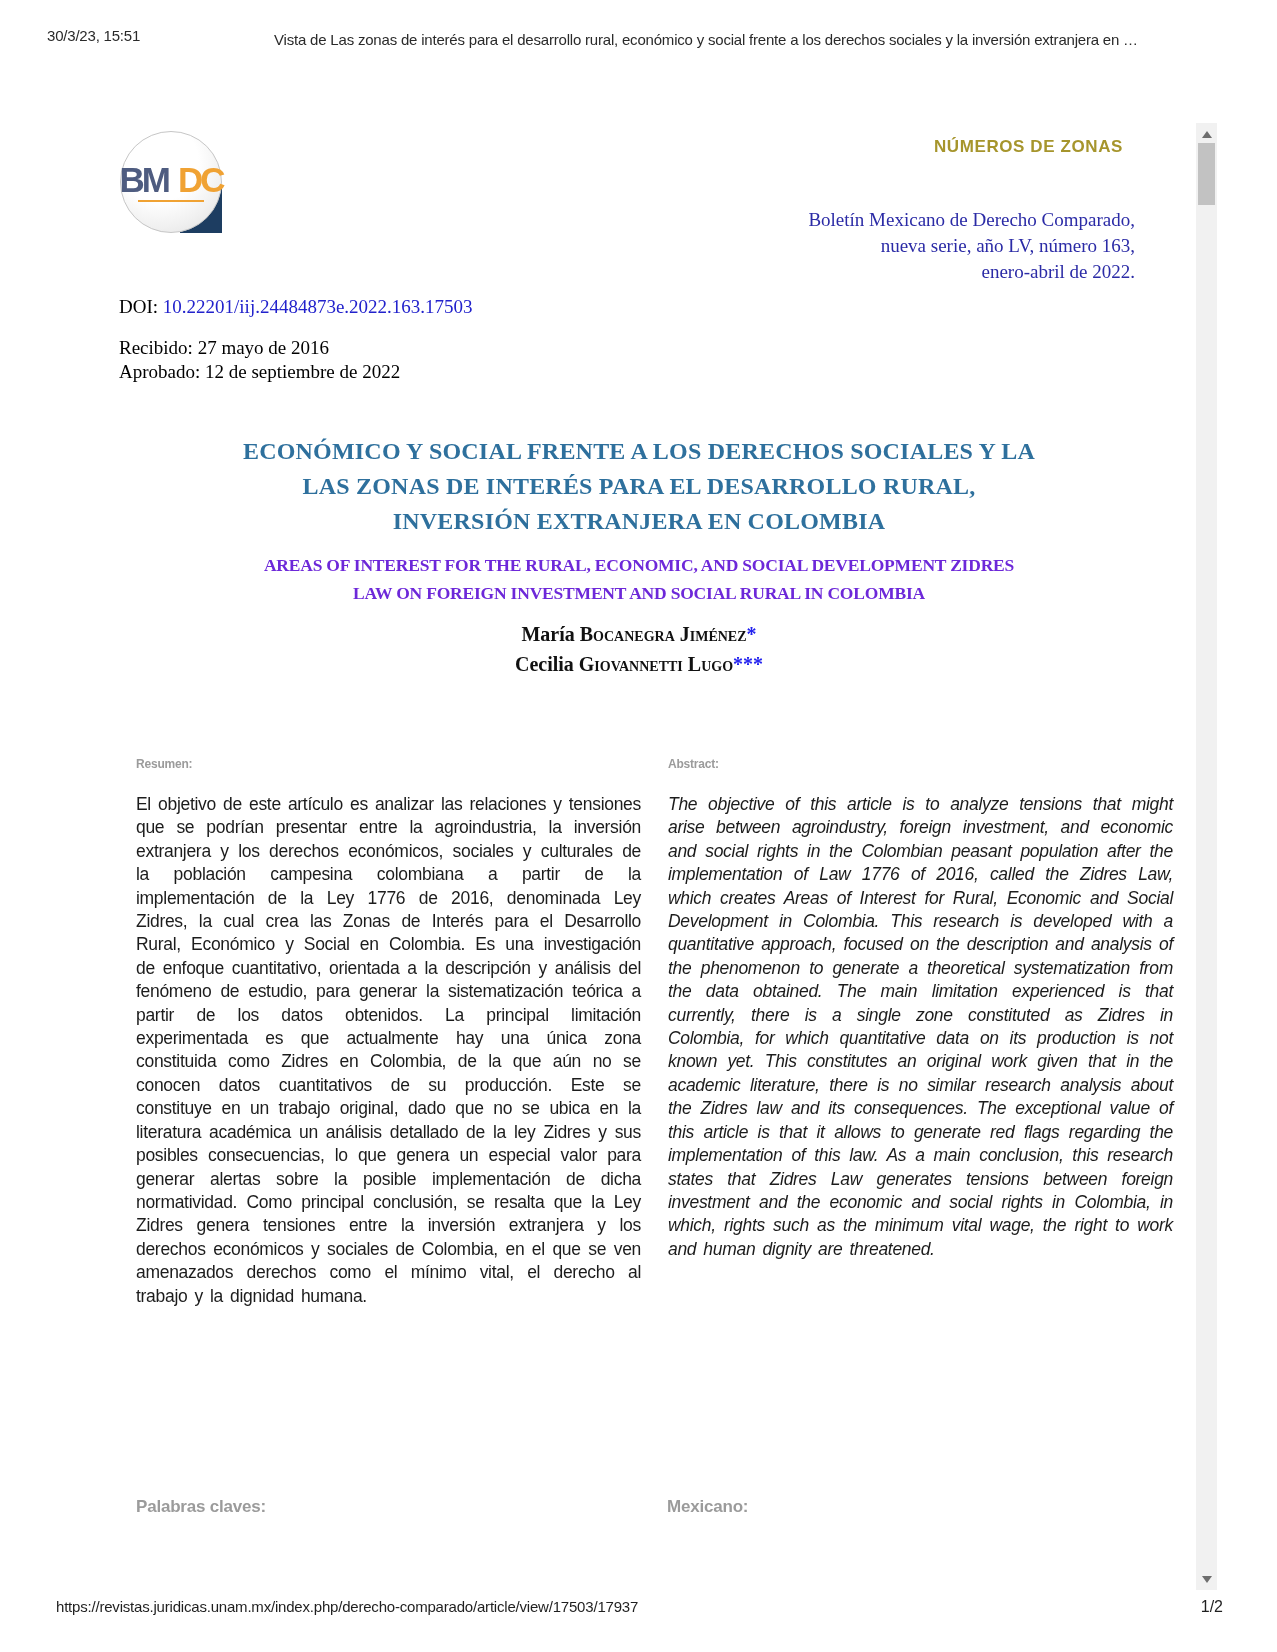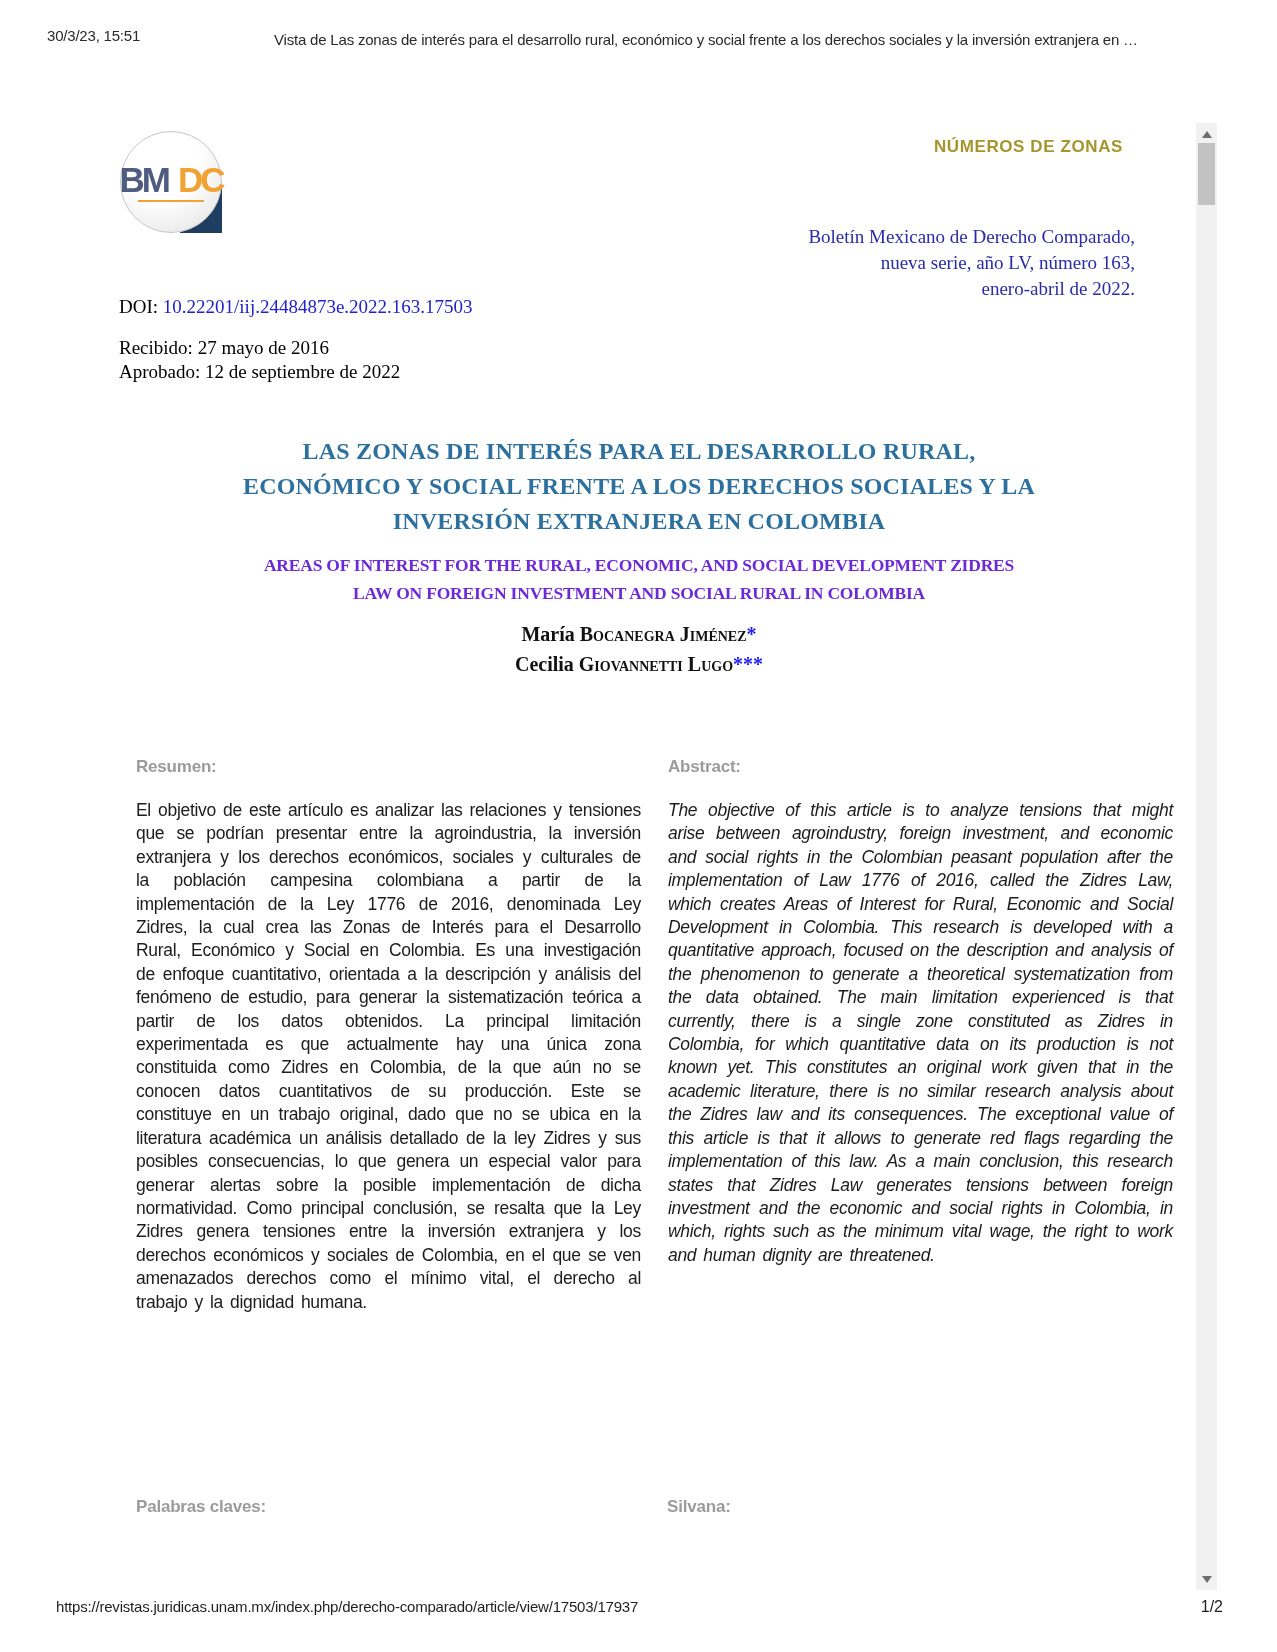--- a/index.html
+++ b/index.html
@@ -34,21 +34,21 @@
   .logo-letters{font-weight:700;font-size:35px;letter-spacing:-3px;line-height:1;}
   .logo-bm{color:#4e5c80;}
   .logo-dc{color:#f0a233;padding-left:10px;}
   .logo-rule{width:66px;height:2px;background:#f0a233;margin-top:3px;}
   
   .numeros{
     position:absolute;top:137px;right:154px;font-weight:700;font-size:17px;
     color:#a6952c;letter-spacing:0.6px;cursor:pointer;white-space:nowrap;
   }
   .issue{
-    position:absolute;top:224px;right:142px;text-align:right;
+    position:absolute;top:207px;right:142px;text-align:right;
     font-family:"Liberation Serif",serif;font-size:19px;color:#2b2ba6;line-height:26px;
   }
   .doi{
     position:absolute;left:119px;top:296px;font-family:"Liberation Serif",serif;
     font-size:19px;color:#000;
   }
   .doi-link{color:#2222cc;cursor:pointer;}
   .dates{
     position:absolute;left:119px;top:336px;font-family:"Liberation Serif",serif;
     font-size:19px;color:#000;line-height:24px;
@@ -68,21 +68,21 @@
     position:absolute;left:108px;width:1062px;top:619px;text-align:center;
     font-family:"Liberation Serif",serif;font-weight:700;font-size:20px;
     line-height:30px;color:#111;
   }
   .author-surname{font-variant:small-caps;}
   .author-mark{color:#2222ee;}
   
   .cols{position:absolute;left:136px;top:757px;width:1037px;display:flex;gap:27px;}
   .col{flex:1;min-width:0;}
   .col-heading{
-    font-weight:700;font-size:17px;color:#9b9b9b;letter-spacing:-0.2px;margin:0 0 22px 0;
+    font-weight:700;font-size:12px;color:#9b9b9b;letter-spacing:-0.2px;margin:0 0 22px 0;
   }
   .col-text{
     font-size:17.5px;line-height:23.4px;color:#1c1c1c;text-align:justify;
     letter-spacing:-0.3px;word-spacing:2.5px;margin:0;
   }
   .col-text.italic{font-style:italic;}
   .kw-row{position:absolute;left:136px;top:1497px;width:1037px;display:flex;gap:25px;}
   .kw{flex:1;font-weight:700;font-size:17px;color:#9b9b9b;letter-spacing:-0.2px;}
   
   .scrollbar{position:absolute;left:1196px;top:123px;width:21px;height:1467px;background:#f1f1f1;}
@@ -114,22 +114,22 @@
   <div>enero-abril de 2022.</div>
 </div>
 
 <div class="doi"><span>DOI: </span><span class="doi-link">10.22201/iij.24484873e.2022.163.17503</span></div>
 <div class="dates">
   <div>Recibido: 27 mayo de 2016</div>
   <div>Aprobado: 12 de septiembre de 2022</div>
 </div>
 
 <div class="title-es">
+  <div>ECONÓMICO Y SOCIAL FRENTE A LOS DERECHOS SOCIALES Y LA</div>
   <div>LAS ZONAS DE INTERÉS PARA EL DESARROLLO RURAL,</div>
-  <div>ECONÓMICO Y SOCIAL FRENTE A LOS DERECHOS SOCIALES Y LA</div>
   <div>INVERSIÓN EXTRANJERA EN COLOMBIA</div>
 </div>
 <div class="title-en">
   <div>AREAS OF INTEREST FOR THE RURAL, ECONOMIC, AND SOCIAL DEVELOPMENT ZIDRES</div>
   <div>LAW ON FOREIGN INVESTMENT AND SOCIAL RURAL IN COLOMBIA</div>
 </div>
 
 <div class="authors">
   <div><span>María </span><span class="author-surname">Bocanegra Jiménez</span><span class="author-mark">*</span></div>
   <div><span>Cecilia </span><span class="author-surname">Giovannetti Lugo</span><span class="author-mark">***</span></div>
@@ -140,21 +140,21 @@
     <div class="col-heading">Resumen:</div>
     <p class="col-text">El objetivo de este artículo es analizar las relaciones y tensiones que se podrían presentar entre la agroindustria, la inversión extranjera y los derechos económicos, sociales y culturales de la población campesina colombiana a partir de la implementación de la Ley 1776 de 2016, denominada Ley Zidres, la cual crea las Zonas de Interés para el Desarrollo Rural, Económico y Social en Colombia. Es una investigación de enfoque cuantitativo, orientada a la descripción y análisis del fenómeno de estudio, para generar la sistematización teórica a partir de los datos obtenidos. La principal limitación experimentada es que actualmente hay una única zona constituida como Zidres en Colombia, de la que aún no se conocen datos cuantitativos de su producción. Este se constituye en un trabajo original, dado que no se ubica en la literatura académica un análisis detallado de la ley Zidres y sus posibles consecuencias, lo que genera un especial valor para generar alertas sobre la posible implementación de dicha normatividad. Como principal conclusión, se resalta que la Ley Zidres genera tensiones entre la inversión extranjera y los derechos económicos y sociales de Colombia, en el que se ven amenazados derechos como el mínimo vital, el derecho al trabajo y la dignidad humana.</p>
   </div>
   <div class="col">
     <div class="col-heading">Abstract:</div>
     <p class="col-text italic">The objective of this article is to analyze tensions that might arise between agroindustry, foreign investment, and economic and social rights in the Colombian peasant population after the implementation of Law 1776 of 2016, called the Zidres Law, which creates Areas of Interest for Rural, Economic and Social Development in Colombia. This research is developed with a quantitative approach, focused on the description and analysis of the phenomenon to generate a theoretical systematization from the data obtained. The main limitation experienced is that currently, there is a single zone constituted as Zidres in Colombia, for which quantitative data on its production is not known yet. This constitutes an original work given that in the academic literature, there is no similar research analysis about the Zidres law and its consequences. The exceptional value of this article is that it allows to generate red flags regarding the implementation of this law. As a main conclusion, this research states that Zidres Law generates tensions between foreign investment and the economic and social rights in Colombia, in which, rights such as the minimum vital wage, the right to work and human dignity are threatened.</p>
   </div>
 </div>
 <div class="kw-row">
   <div class="kw">Palabras claves:</div>
-  <div class="kw">Silvana:</div>
+  <div class="kw">Mexicano:</div>
 </div>
 
 <div class="scrollbar">
   <div class="sb-btn sb-up">
       <div class="tri-up"></div>
     </div>
   <div class="sb-thumb"></div>
   <div class="sb-btn sb-down">
       <div class="tri-down"></div>
     </div>

